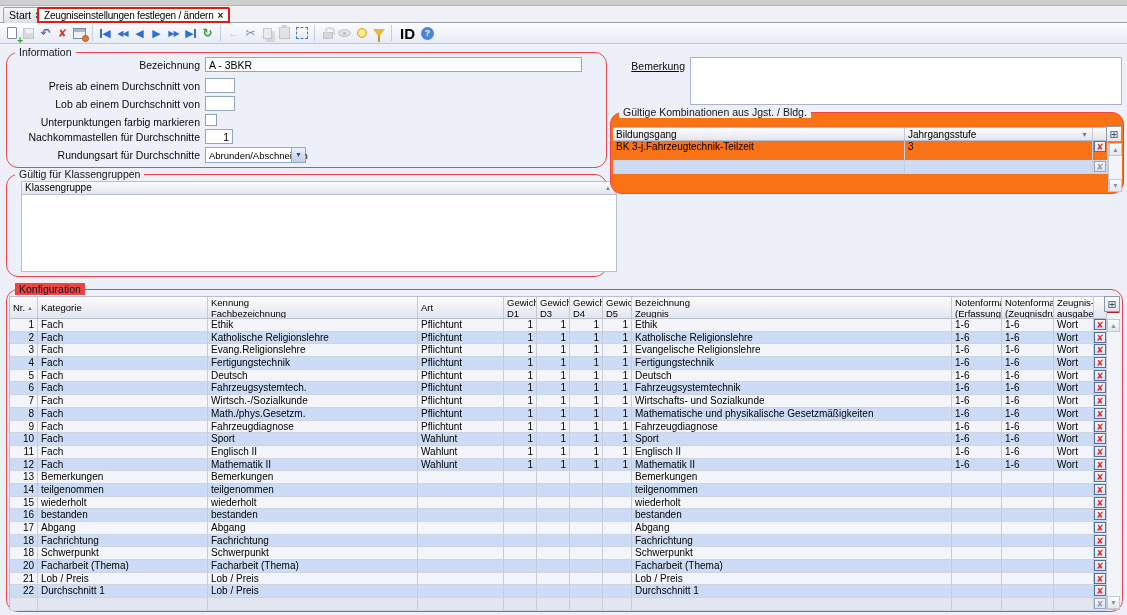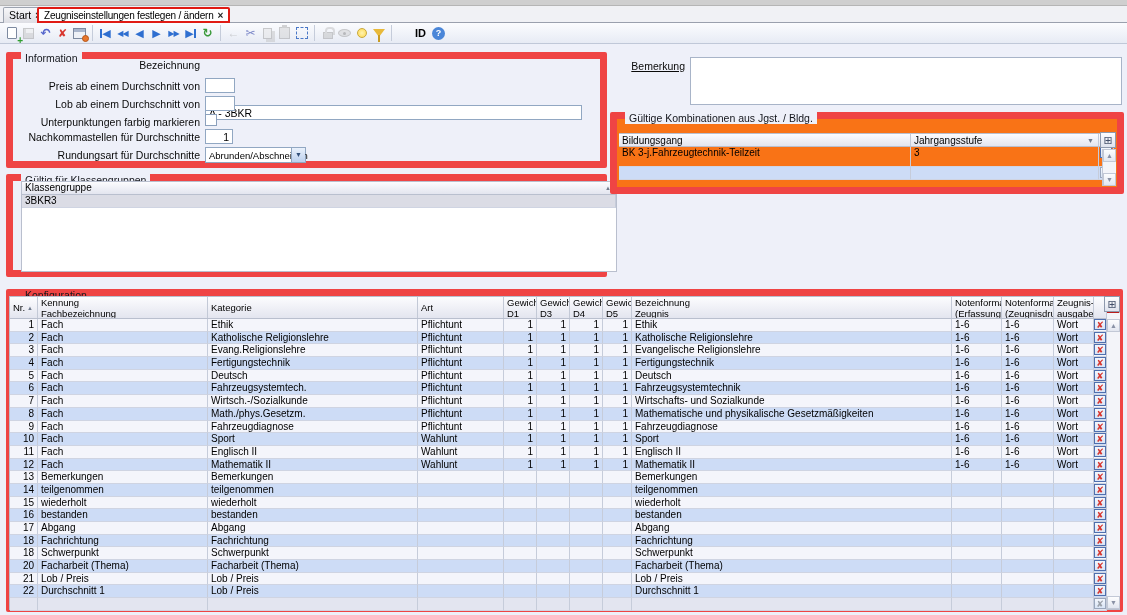--- a/index.html
+++ b/index.html
@@ -38,29 +38,29 @@
   .icn-paste:before { content:""; position:absolute; left:2px; top:-3px; width:5px; height:3px; background:#9aa2b0; }
   .icn-select { width:12px; height:12px; border:1px dashed #4a78c8; }
   .icn-lock { width:10px; height:7px; background:#b4bac6; border:1px solid #8b93a2; position:relative; margin-top:5px; }
   .icn-lock:before { content:""; position:absolute; left:1px; top:-6px; width:6px; height:6px; border:2px solid #b4bac6; border-bottom:none; border-radius:4px 4px 0 0; }
   .icn-eye { width:13px; height:8px; background:#c6cbd5; border:1px solid #8b93a2; border-radius:50%; position:relative; }
   .icn-eye:before { content:""; position:absolute; left:4px; top:2px; width:3px; height:3px; border-radius:50%; background:#6a7283; }
   .icn-bulb { width:10px; height:10px; border-radius:50%; background:radial-gradient(#fff3b0,#ffd84d); border:1px solid #c9a93c; }
   .icn-funnel { width:0; height:0; border-left:6px solid transparent; border-right:6px solid transparent; border-top:8px solid #e8b93a; position:relative; }
   .icn-funnel:before { content:""; position:absolute; left:-1px; top:-2px; width:2px; height:7px; background:#c99b22; }
   .icn-help { width:13px; height:13px; border-radius:50%; background:#4a86d8; color:#fff; font-size:9px; font-weight:bold; text-align:center; line-height:13px; }
-  .id-btn { font-weight:bold; font-size:11px; padding:1px 4px;margin-left:15px; }
+  .id-btn { font-weight:bold; font-size:15px; padding:1px 4px; }
   .red-x { color:#d8362f; font-weight:bold; font-size:11px; }
   .undo-g { color:#5566cc; font-size:12px; font-weight:bold; }
   .refresh-g { color:#3a9a3a; font-size:12px; font-weight:bold; }
   .back-g { color:#9aa0ac; font-size:12px; }
   .cut-g { color:#7b87c8; font-size:12px; }
 
   
-  .group { position:absolute; border:7px solid #ef4444; border-radius:2px; }
+  .group { position:absolute; border:1px solid #ef4444; border-radius:12px; }
   .legend { position:absolute; top:-7px; left:8px; background:#eef0f9; padding:0 4px; font-size:10.5px; color:#14161c; white-space:nowrap; }
 
   .flabel { position:absolute; text-align:right; white-space:nowrap; font-size:10.5px; color:#0a0a0a; }
   .tinput { position:absolute; border:1px solid #91a7c2; background:#fff; font-family:inherit; font-size:10.5px; padding:0 3px; height:15px; }
   .chk { position:absolute; width:12px; height:12px; border:1px solid #8ba0bc; background:#fff; }
   .combo { position:absolute; height:16px; border:1px solid #91a7c2; background:#fff; font-size:10.5px; line-height:14px; padding:0 16px 0 3px; white-space:nowrap; }
   .combo .dbtn { position:absolute; right:0; top:0; width:14px; height:14px; background:linear-gradient(#e9f1fc,#bcd0ee); border-left:1px solid #91a7c2; color:#33507a; font-size:7px; text-align:center; line-height:14px; }
   textarea.memo { position:absolute; border:1px solid #a8b4c8; background:#fff; resize:none; font-family:inherit; font-size:10.5px; }
 
   
@@ -182,21 +182,21 @@
     <span class="tbtn id-btn" style="width:auto;">ID</span>
     <span class="tbtn">
         <span class="icn-help">?</span>
       </span>
   </div>
 
   <div class="group" style="left:6px; top:52px; width:601px; height:116px;">
     <div class="legend">Information</div>
   </div>
   <div class="flabel" style="left:10px; top:59px; width:190px;">Bezeichnung</div>
-  <input class="tinput" style="left: 205px; top: 57px; width: 377px; margin-top: 48px;" value="A - 3BKR">
+  <input class="tinput" style="left: 205px; top: 57px; width: 377px;" value="A - 3BKR">
   <div class="flabel" style="left:10px; top:80px; width:190px;">Preis ab einem Durchschnitt von</div>
   <input class="tinput" style="left: 205px; top: 78px; width: 30px;" value="">
   <div class="flabel" style="left:10px; top:98px; width:190px;">Lob ab einem Durchschnitt von</div>
   <input class="tinput" style="left: 205px; top: 96px; width: 30px;" value="">
   <div class="flabel" style="left:10px; top:116px; width:190px;">Unterpunktungen farbig markieren</div>
   <span class="chk" style="left:205px; top:114px;"></span>
   <div class="flabel" style="left:10px; top:131px; width:190px;">Nachkommastellen für Durchschnitte</div>
   <input class="tinput r-right" style="left: 205px; top: 129px; width: 28px; text-align: right;" value="1">
   <div class="flabel" style="left:10px; top:149px; width:190px;">Rundungsart für Durchschnitte</div>
   <div class="combo" style="left:205px; top:147px; width:101px;">
@@ -210,25 +210,20 @@
   <div class="group" style="left:6px; top:174px; width:601px; height:103px;">
     <div class="legend">Gültig für Klassengruppen</div>
   </div>
   <div class="gtable" style="left:10px; top:181px; width:596px; height:91px;margin-left:11px;">
     <div class="ghead klcols" style="height:13px; line-height:12px;">
       <div class="hc">
         <span>Klassengruppe</span>
         <span class="sortup">▲</span>
       </div>
     </div>
-    <div id="kl-body">
-        <div class="grow klcols" style="height: 13px; line-height: 12px; background: rgb(219, 220, 229);">
-          <div class="gc">3BKR3</div>
-        </div>
-      </div>
   </div>
 
   <div class="group" style="left:610px; top:112px; width:514px; height:82px; background:#f97316;">
     <div class="legend">Gültige Kombinationen aus Jgst. / Bldg.</div>
     <div style="position:absolute; left:2px; top:14px; right:2px; bottom:1px;">
       <div class="ghead kombcols" style="height:14px; line-height:13px; border-top:1px solid #b9bfce;">
         <div class="hc">
             <span>Bildungsgang</span>
           </div>
         <div class="hc">
@@ -260,25 +255,25 @@
   <div class="group" style="left:6px; top:289px; width:1117px; height:323px;">
     <div class="legend" style="background:#ef4444;">Konfiguration</div>
   </div>
   <div class="gtable" style="left:9px; top:296px; width:1111px; height:314px; background:#b91c1c;">
     <div class="ghead kcols" id="konf-head" style="height:22px; font-size:9.5px; width:1097px;">
         <div class="hc">
           <div>Nr.</div>
           <span class="sortup">▲</span>
         </div>
         <div class="hc">
+          <div>Kategorie</div>
+        </div>
+        <div class="hc">
           <div>Kennung</div>
           <div>Fachbezeichnung</div>
-        </div>
-        <div class="hc">
-          <div>Kategorie</div>
         </div>
         <div class="hc">
           <div>Art</div>
         </div>
         <div class="hc">
           <div>Gewicht</div>
           <div>D1</div>
         </div>
         <div class="hc">
           <div>Gewicht</div>

